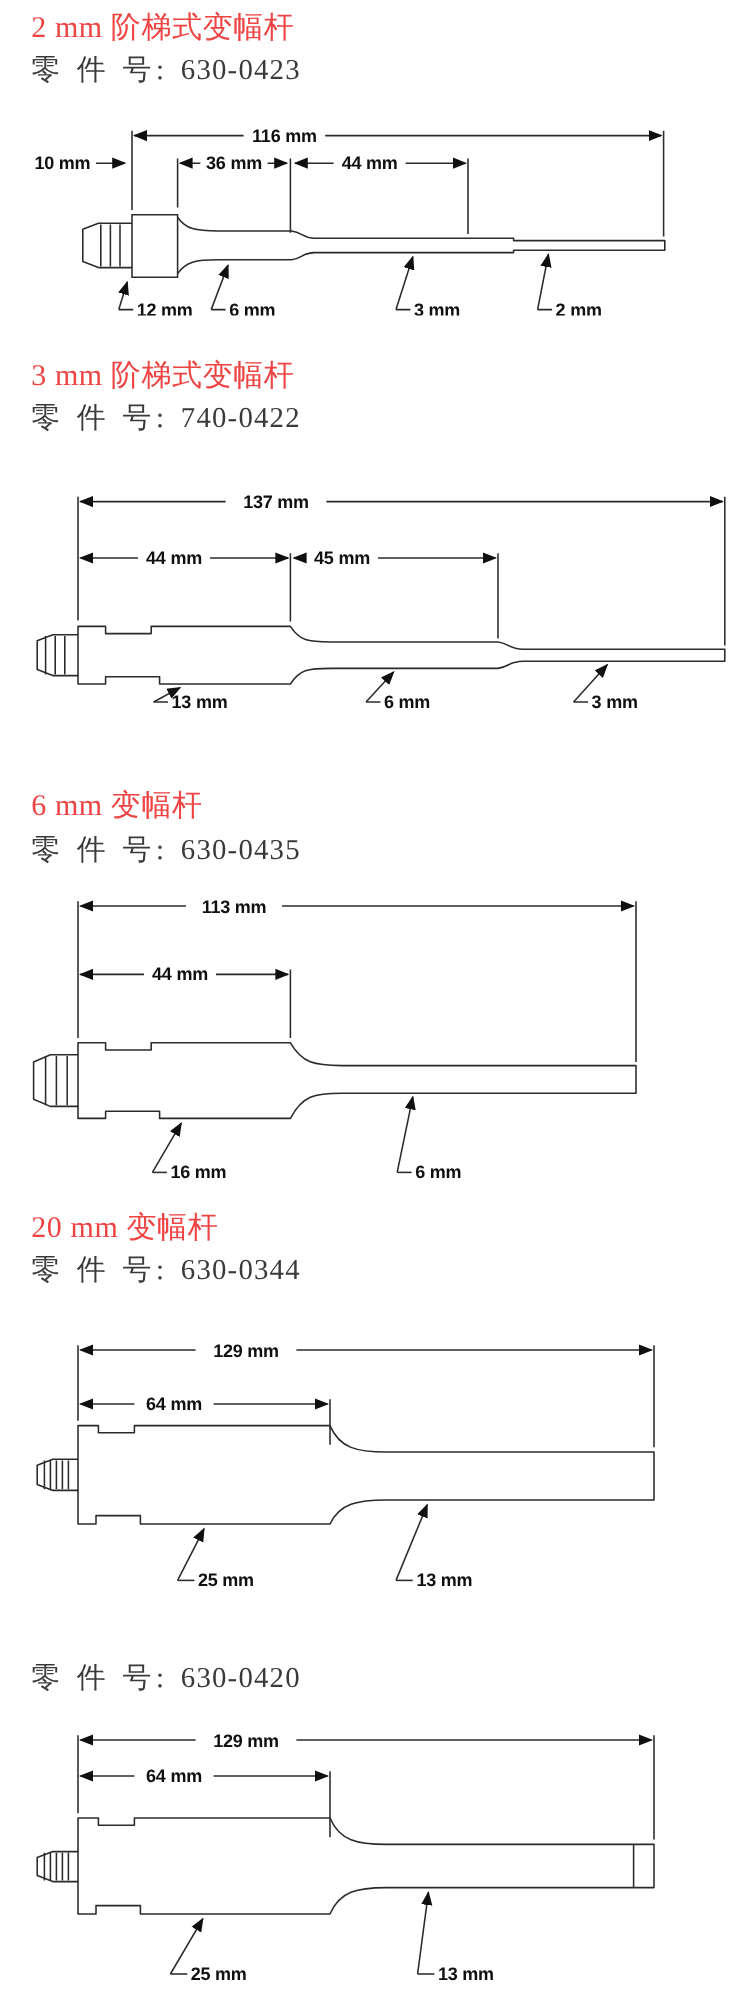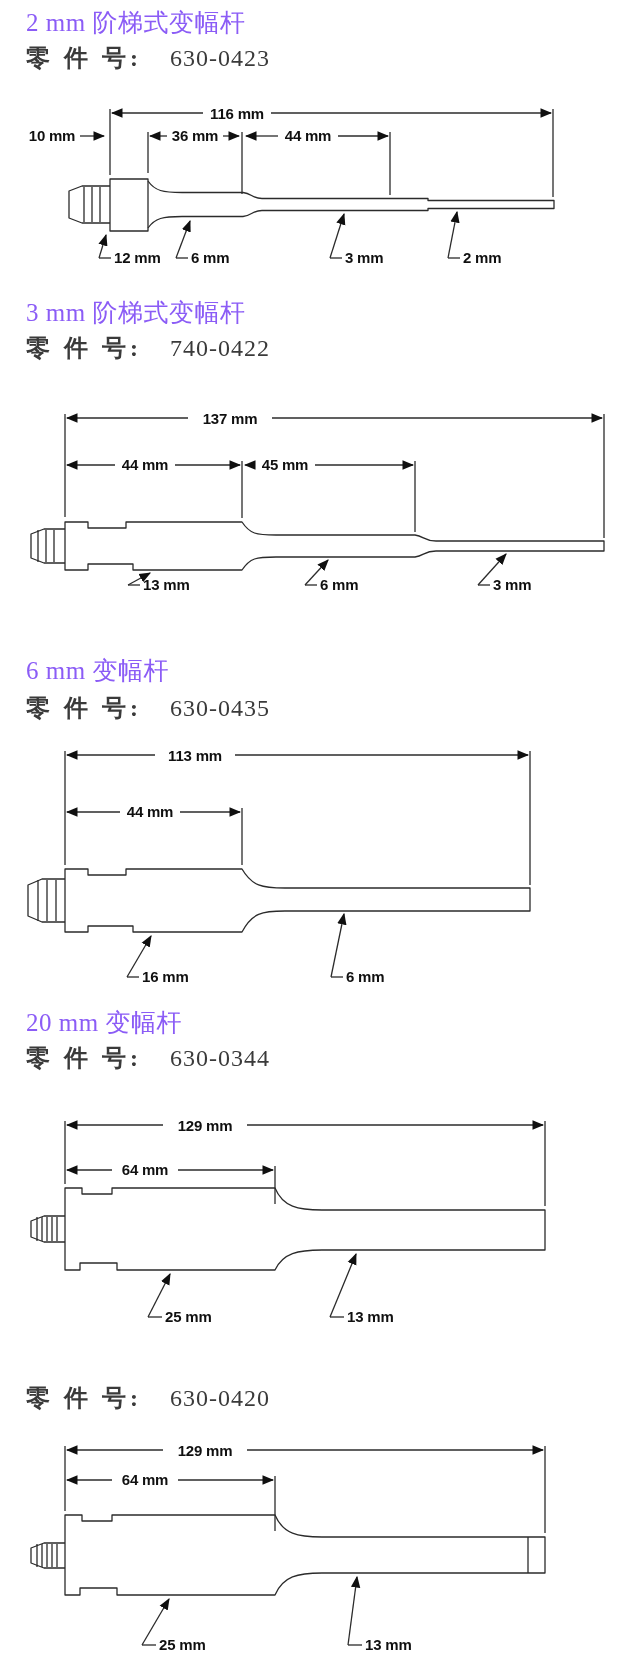--- a/index.html
+++ b/index.html
@@ -1,22 +1,22 @@
 <!DOCTYPE html>
 <html><head>
 <meta charset="utf-8">
 <style>
   html,body{margin:0;padding:0;background:#fff;}
   .page{position:relative;width:621px;height:1679px;background:#ffffff;
         font-family:"Liberation Serif",serif;overflow:hidden;}
-  .sec-title{position:absolute;left:26px;font-size:25px;color:#8b5cf6;
+  .sec-title{position:absolute;left:26px;font-size:25px;color:#ef4444;
              letter-spacing:.5px;white-space:nowrap;}
   .part-line{position:absolute;left:26px;font-size:24px;color:#3a3a3a;white-space:nowrap;}
-  .part-label{letter-spacing:4px;font-weight:bold;}
-  .part-num{margin-left:28px;letter-spacing:1px;}
+  .part-label{letter-spacing:4px;}
+  .part-num{margin-left:10px;letter-spacing:1px;}
   svg.diag{position:absolute;left:0;}
   .ln{stroke:#2b2b2b;stroke-width:1.3;fill:none;stroke-linejoin:round;}
   .dimtxt{font-family:"Liberation Sans",sans-serif;font-weight:bold;
           font-size:15px;fill:#101010;letter-spacing:-0.2px;}
   .mid{text-anchor:middle;}
 </style>
 </head>
 <body>
 
 <div class="page">

